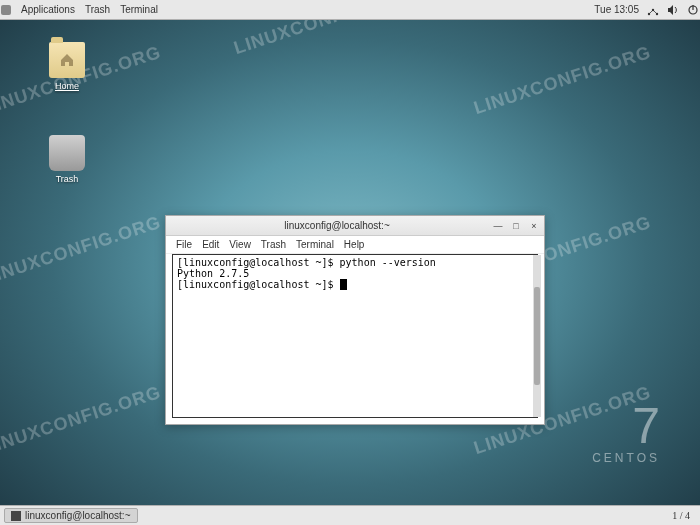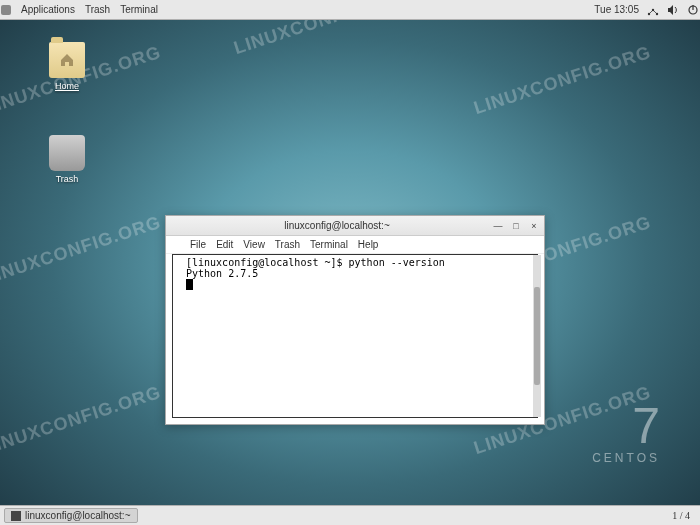--- a/index.html
+++ b/index.html
@@ -90,32 +90,32 @@
       font-size: 10px;
     }
     .window-title-text { flex: 1; text-align: center; color: #333; }
     .window-controls { display: flex; gap: 6px; }
     .window-btn { width: 12px; height: 12px; display: flex; align-items: center; justify-content: center; font-size: 9px; cursor: pointer; color: #444; }
     .window-menu {
       height: 18px;
       display: flex;
       align-items: center;
       gap: 10px;
-      padding: 0 24px;
+      padding: 0 10px;
       font-size: 10px;
       color: #333;
       border-bottom: 1px solid #eee;
     }
     .terminal-body {
       flex: 1;
       background: #fff;
       font-family: monospace;
       font-size: 10px;
       color: #000;
-      padding: 2px 13px;
+      padding: 2px 4px;
       position: relative;
       border: 1px solid #333;
       margin: 0 6px 6px 6px;
     }
     .terminal-body .scrollbar {
       position: absolute;
       right: -4px;
       top: 0;
       bottom: 0;
       width: 8px;
@@ -238,21 +238,21 @@
       <span>File</span>
       <span>Edit</span>
       <span>View</span>
       <span>Trash</span>
       <span>Terminal</span>
       <span>Help</span>
     </div>
     <div class="terminal-body">
       <div class="terminal-line">[linuxconfig@localhost ~]$ python --version</div>
       <div class="terminal-line">Python 2.7.5</div>
-      <div class="terminal-line"><span class="cursor-block"></span></div>
+      <div class="terminal-line"><span>[linuxconfig@localhost ~]$ </span><span class="cursor-block"></span></div>
       <div class="scrollbar">
           <div class="scrollbar-thumb"></div>
         </div>
     </div>
   </div>
 </div>
 
 <div class="bottom-bar">
   <div class="taskbar-item">
     <span class="tb-icon"></span>

